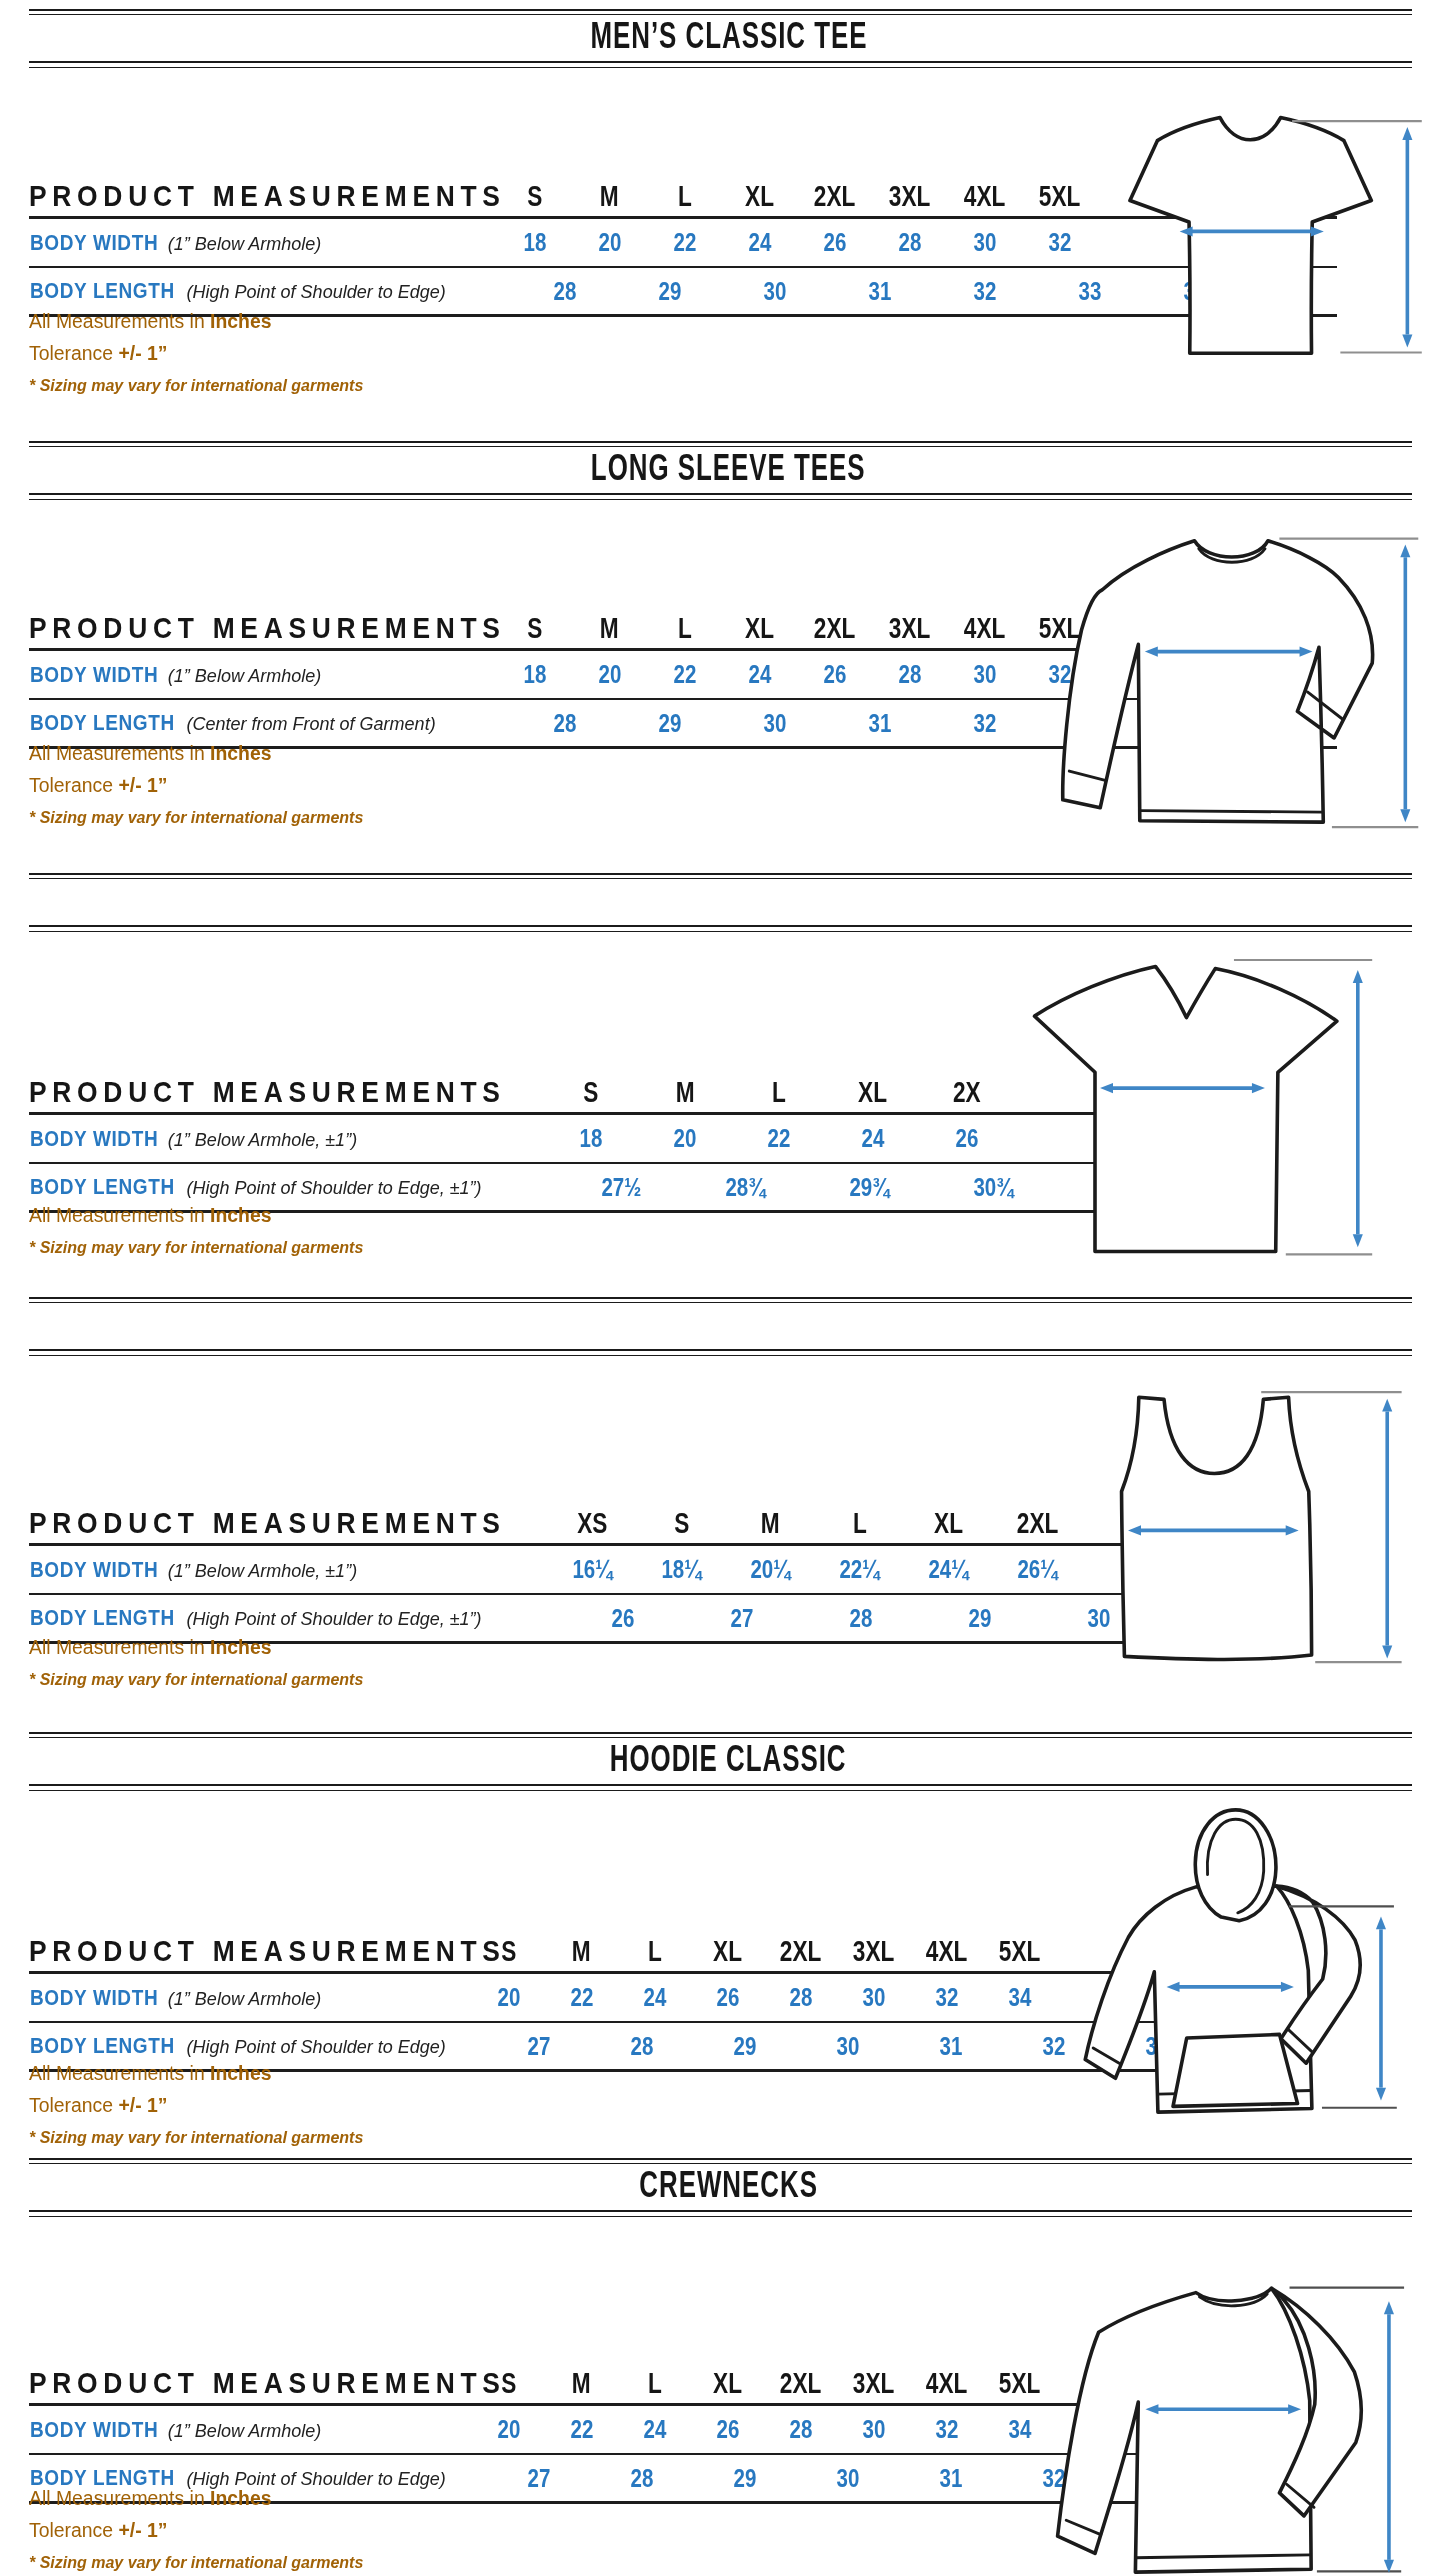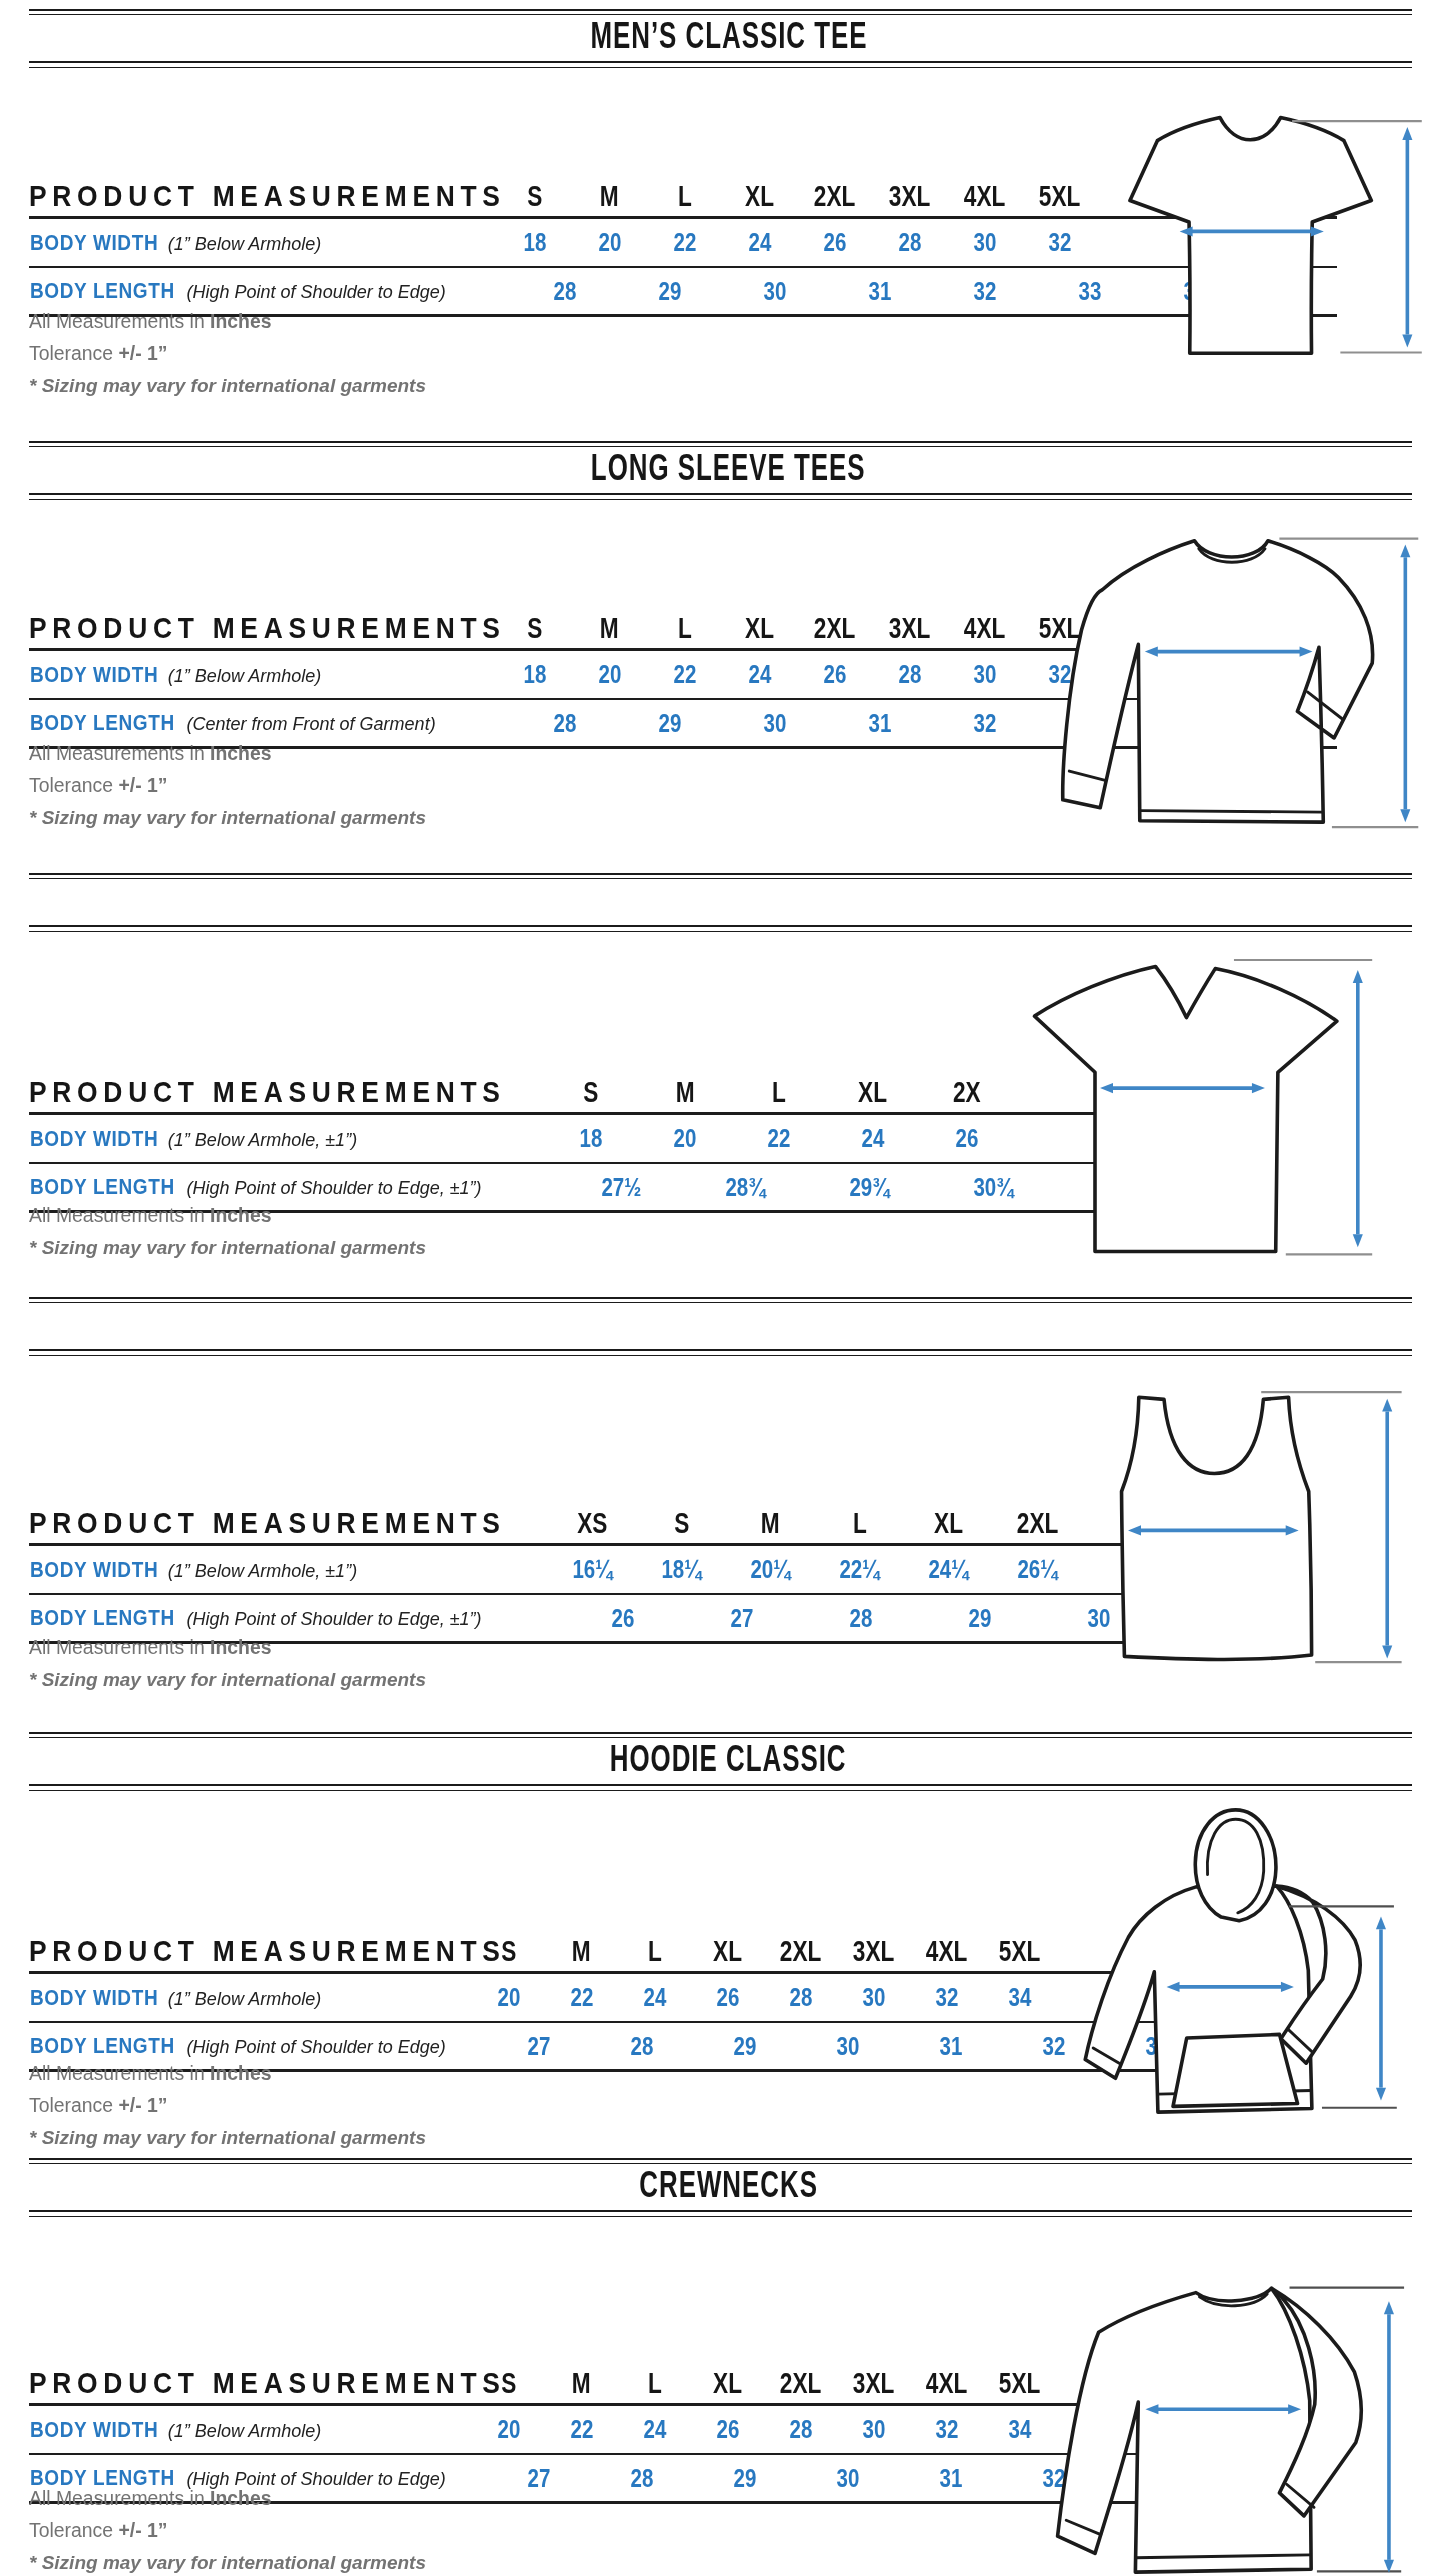--- a/index.html
+++ b/index.html
@@ -42,23 +42,23 @@
   .lbl { padding-left:1.4px; }
   .blab { display:inline-block; font-size:21.6px; font-weight:800; color:#2878c0;
           letter-spacing:0.7px; transform:scaleX(0.88); transform-origin:0 50%; margin-right:-11.5px; }
   .note { font-size:18px; color:#222222;font-style:italic; }
   .val { text-align:center; }
   .val span { display:inline-block; font-size:25px; font-weight:800; color:#2878c0;
               transform:scaleX(0.82); transform-origin:center; }
 
   
   .foot { position:absolute; left:29px; }
-  .fn { font-size:19.4px; line-height:21.6px; color:#737373; margin-bottom:10.8px; white-space:nowrap; }
+  .fn { font-size:19.4px; line-height:21.6px; color:#a16207; margin-bottom:10.8px; white-space:nowrap; }
   .fn b { font-weight:800; }
-  .fn.sizing { font-size:19px; font-style:italic; font-weight:600; margin-top:-0.7px; }
+  .fn.sizing { font-size:16px; font-style:italic; font-weight:600; margin-top:-0.7px; }
 
   
   svg.garment { position:absolute; overflow:visible; }
   .g  { fill:#ffffff; stroke:#1b1b1b; stroke-width:5; stroke-linejoin:round; stroke-linecap:round; }
   .gl { fill:none; stroke:#1b1b1b; stroke-width:4; stroke-linecap:round; }
   .arr  { stroke:#3f86c6; stroke-width:5; }
   .arrf { fill:#3f86c6; stroke:none; }
   .ext  { stroke:#8f8f8f; stroke-width:3; }
   .ext-d{ stroke:#4f4f4f; }
 </style>

